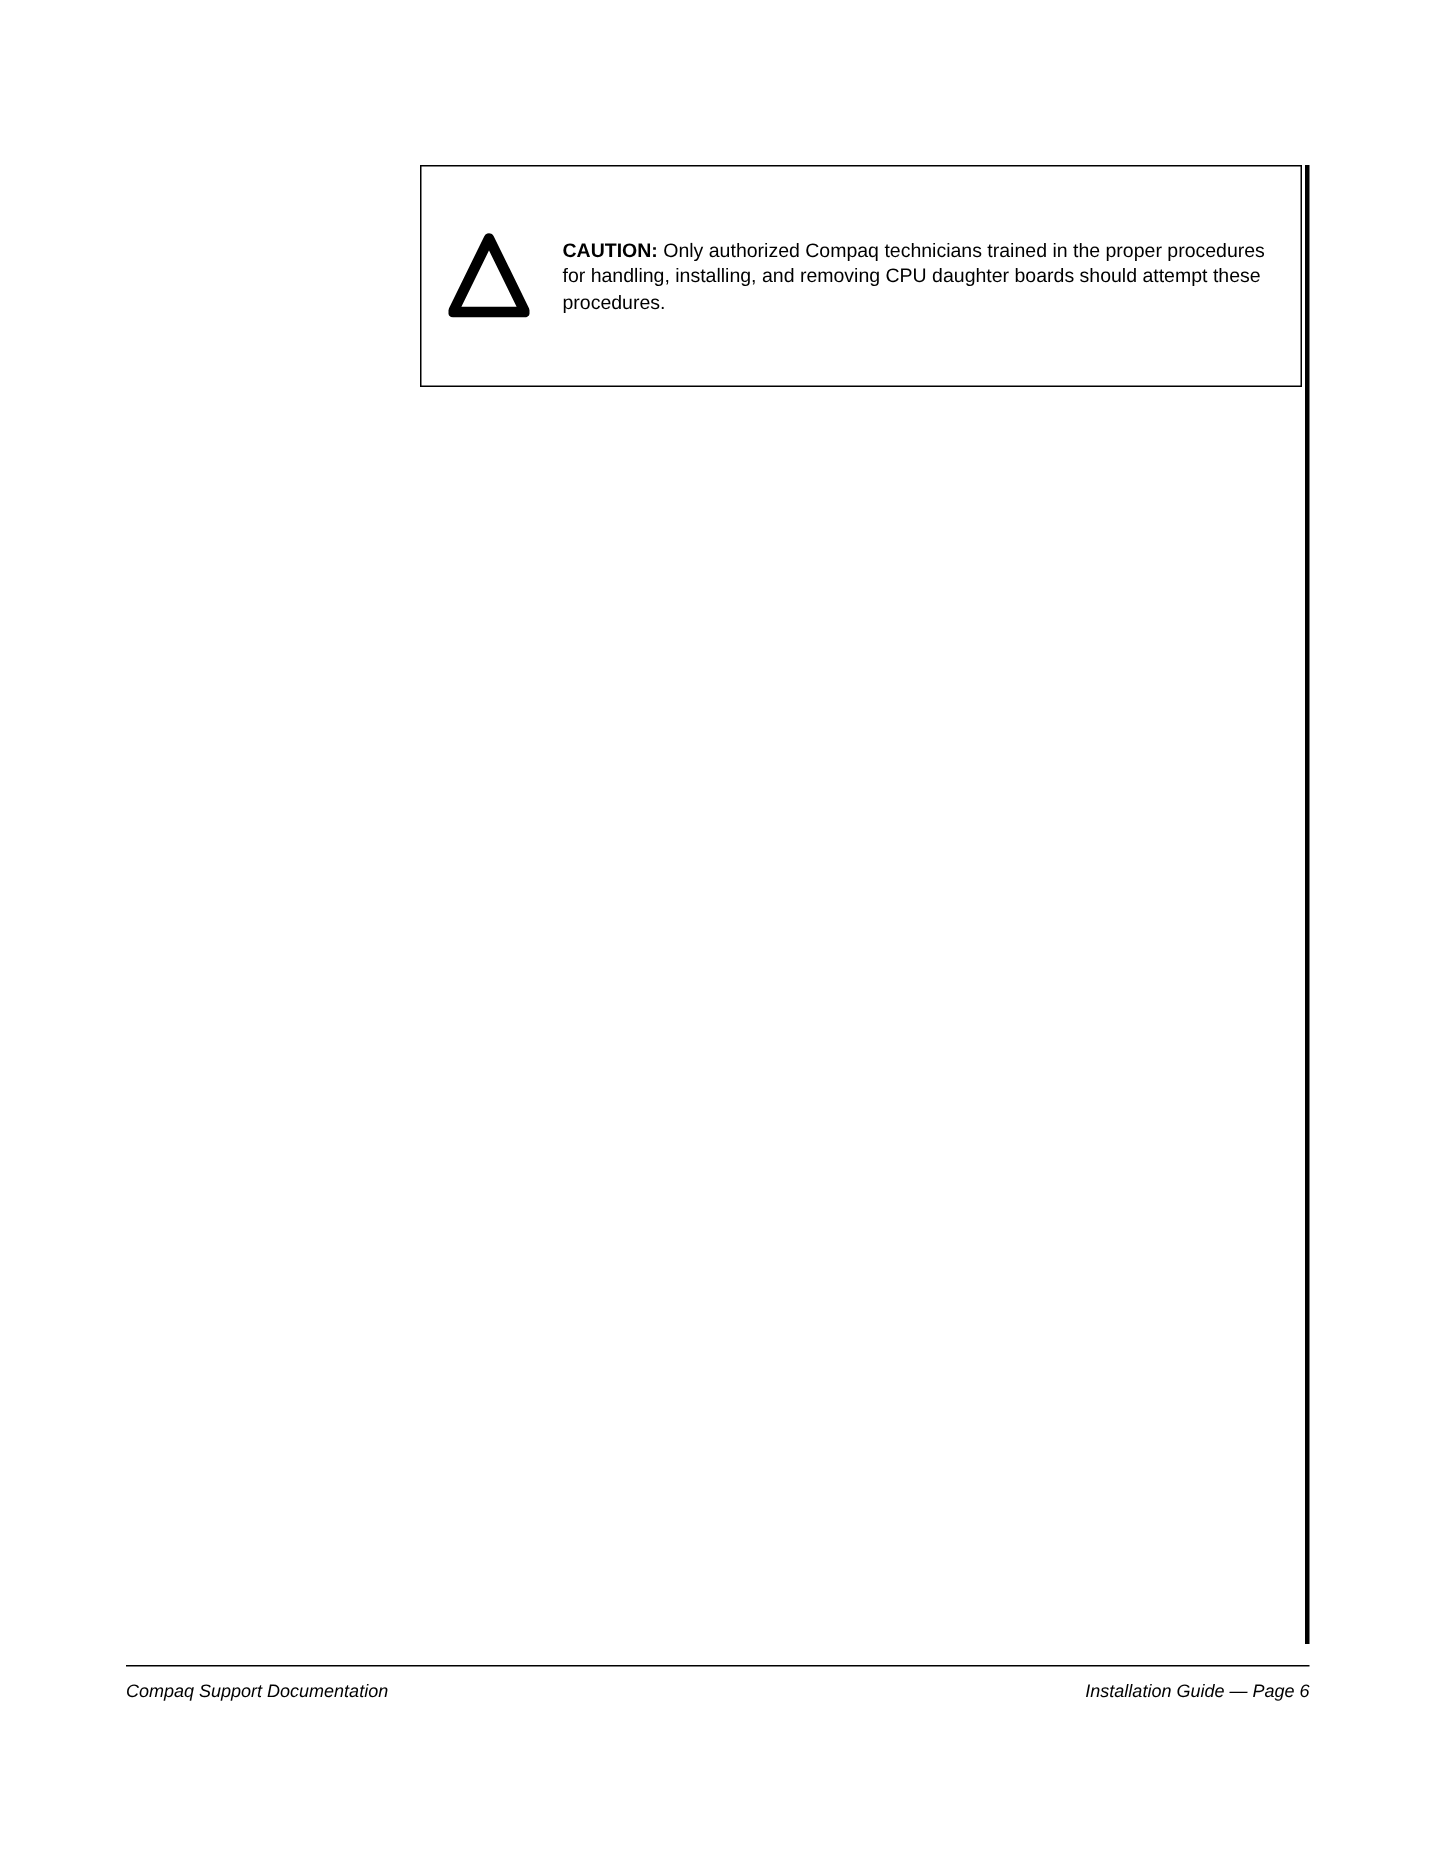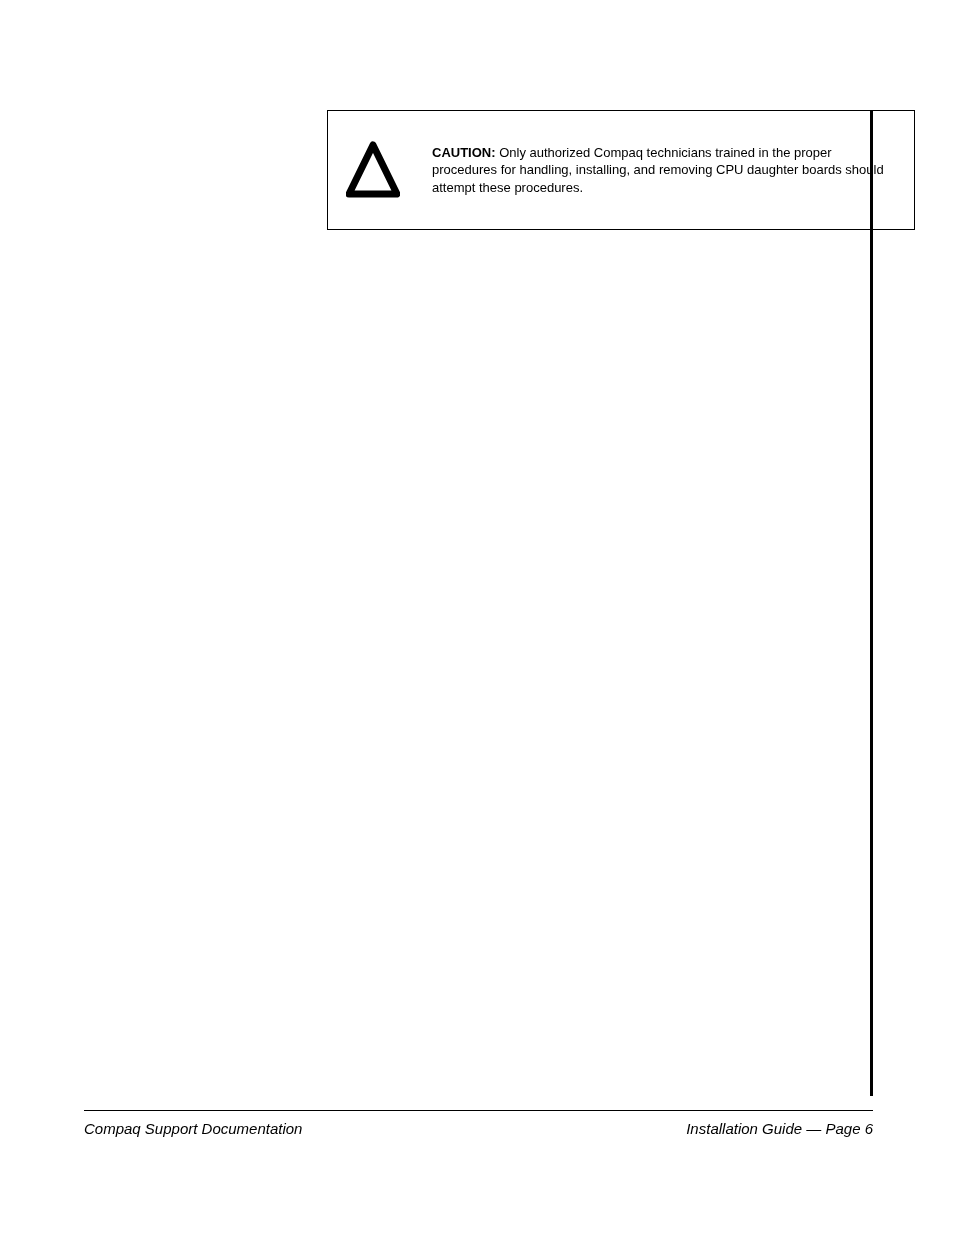--- a/index.html
+++ b/index.html
@@ -27,27 +27,26 @@
   }
   .content-area {
     position: absolute;
     left: 280px;
     top: 110px;
     width: 588px;
   }
   .caution-box {
     border: 1px solid #000;
     width: 588px;
-    height: 120px;
+    height: 148px;
     box-sizing: border-box;
     display: flex;
     align-items: center;
     padding: 12px 18px;
-    gap: 32px;
-    margin-left: 47px;
+    gap: 22px;
   }
   .caution-icon svg {
     display: block;
   }
   .caution-text {
     flex: 1;
     font-size: 13px;
     line-height: 1.35;
   }
   .caution-text .lead {
@@ -69,21 +68,21 @@
     border-top: 1px solid #000;
     height: 0;
   }
   .footer {
     position: absolute;
     left: 84px;
     right: 81px;
     top: 1120px;
     display: flex;
     justify-content: space-between;
-    font-size: 15px;
+    font-size: 12px;
     color: #000;
   }
   .footer .left, .footer .right {
     font-style: italic;
   }
 </style>
 </head>
 <body>
 
 <div class="page">

